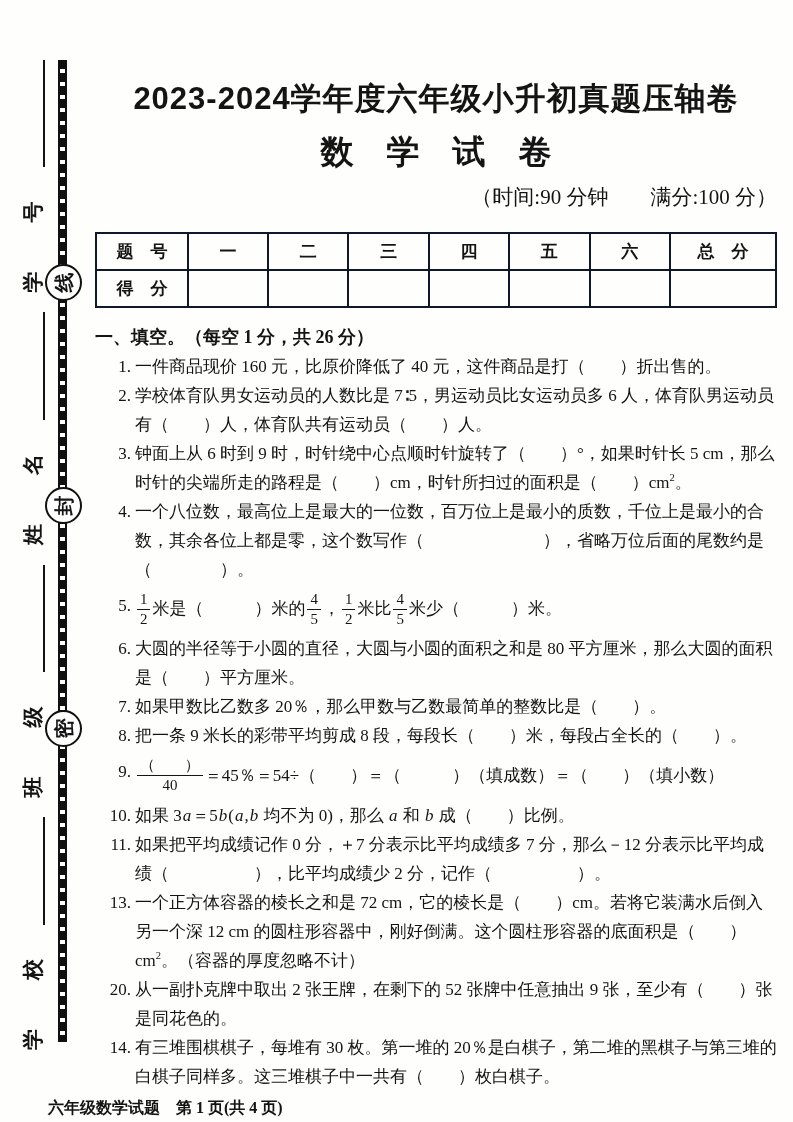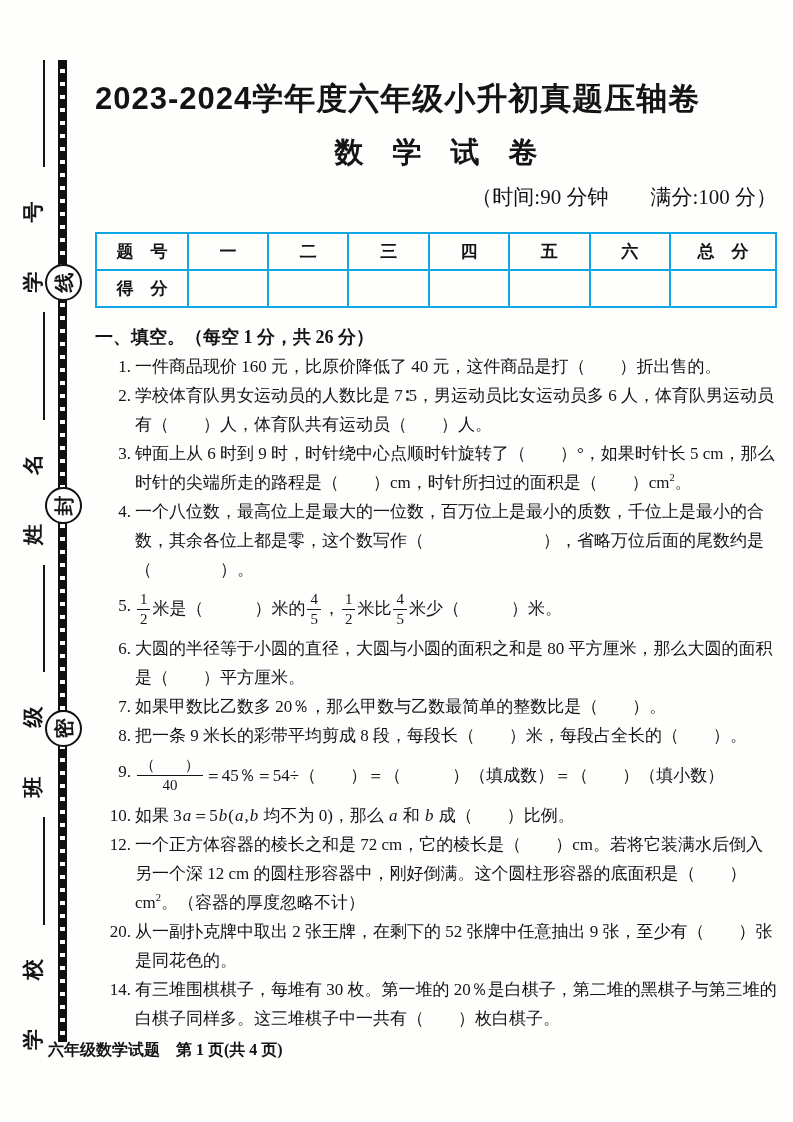--- a/index.html
+++ b/index.html
@@ -33,34 +33,34 @@
     font-size:20px; font-weight:700; z-index:2;
   }
   .seal-circle span { display:block; transform:rotate(-90deg); }
   .seal-circle.c0 { top:264px; }
   .seal-circle.c1 { top:487px; }
   .seal-circle.c2 { top:710px; }
 
   
   .main { position:absolute; left:95px; top:0; width:682px; }
   .title {
-    margin:78px 0 0; 
+    margin:78px 0 0; text-align:center;
     font-family:"Liberation Sans","DejaVu Sans",sans-serif;
     font-weight:900; font-size:31px; line-height:42px; letter-spacing:1px;
   }
   .subtitle {
     margin-top:13px; text-align:center;
     font-family:"Liberation Sans","DejaVu Sans",sans-serif;
-    font-weight:900; font-size:29px; line-height:38px;
+    font-weight:900; font-size:33px; line-height:38px;
   }
   .exam-info { margin-top:12px; text-align:right; font-size:21px; line-height:28px; font-weight:500; }
 
   table.score { margin-top:21px; border-collapse:collapse; width:100%; table-layout:fixed; }
   table.score td {
-    border:2px solid #0ea5e9; height:37px; padding:0;
+    border:2px solid #0f172a; height:37px; padding:0;
     text-align:center; vertical-align:middle;
     font-size:17px; font-weight:700;
   }
   table.score td.first { width:13.5%; }
   table.score td.last  { width:15.6%; }
 
   .section-heading { margin-top:15px; font-size:18px; line-height:29px; font-weight:800; }
 
   .questions { margin-top:0; }
   .q { position:relative; padding-left:40px; font-size:17px; line-height:29px; }
@@ -138,19 +138,20 @@
       <div class="q"><span class="q-num">1.</span><span class="q-body">一件商品现价 160 元，比原价降低了 40 元，这件商品是打（　　）折出售的。</span></div>
       <div class="q"><span class="q-num">2.</span><span class="q-body">学校体育队男女运动员的人数比是 7∶5，男运动员比女运动员多 6 人，体育队男运动员有（　　）人，体育队共有运动员（　　）人。</span></div>
       <div class="q"><span class="q-num">3.</span><span class="q-body">钟面上从 6 时到 9 时，时针绕中心点顺时针旋转了（　　）°，如果时针长 5 cm，那么时针的尖端所走的路程是（　　）cm，时针所扫过的面积是（　　）cm<sup>2</sup>。</span></div>
       <div class="q"><span class="q-num">4.</span><span class="q-body">一个八位数，最高位上是最大的一位数，百万位上是最小的质数，千位上是最小的合数，其余各位上都是零，这个数写作（　　　　　　　），省略万位后面的尾数约是（　　　　）。</span></div>
       <div class="q tall"><span class="q-num">5.</span><span class="q-body"><span class="frac"><span class="fn">1</span><span class="fd">2</span></span>米是（　　　）米的<span class="frac"><span class="fn">4</span><span class="fd">5</span></span>，<span class="frac"><span class="fn">1</span><span class="fd">2</span></span>米比<span class="frac"><span class="fn">4</span><span class="fd">5</span></span>米少（　　　）米。</span></div>
       <div class="q"><span class="q-num">6.</span><span class="q-body">大圆的半径等于小圆的直径，大圆与小圆的面积之和是 80 平方厘米，那么大圆的面积是（　　）平方厘米。</span></div>
       <div class="q"><span class="q-num">7.</span><span class="q-body">如果甲数比乙数多 20％，那么甲数与乙数最简单的整数比是（　　）。</span></div>
       <div class="q"><span class="q-num">8.</span><span class="q-body">把一条 9 米长的彩带平均剪成 8 段，每段长（　　）米，每段占全长的（　　）。</span></div>
       <div class="q tall"><span class="q-num">9.</span><span class="q-body"><span class="frac"><span class="fn">（　　）</span><span class="fd">40</span></span>＝45％＝54÷（　　）＝（　　　）（填成数）＝（　　）（填小数）</span></div>
       <div class="q"><span class="q-num">10.</span><span class="q-body">如果 3<i>a</i>＝5<i>b</i>(<i>a</i>,<i>b</i> 均不为 0)，那么 <i>a</i> 和 <i>b</i> 成（　　）比例。</span></div>
-      <div class="q"><span class="q-num">12.</span><span class="q-body">一个正方体容器的棱长之和是 72 cm，它的棱长是（　　）cm。若将它装满水后倒入另一个深 12 cm 的圆柱形容器中，刚好倒满。这个圆柱形容器的底面积是（　　）cm<sup>2</sup>。（容器的厚度忽略不计）</span></div>
+      <div class="q"><span class="q-num">11.</span><span class="q-body">如果把平均成绩记作 0 分，＋7 分表示比平均成绩多 7 分，那么－12 分表示比平均成绩（　　　　　），比平均成绩少 2 分，记作（　　　　　）。</span></div>
+      <div class="q"><span class="q-num">13.</span><span class="q-body">一个正方体容器的棱长之和是 72 cm，它的棱长是（　　）cm。若将它装满水后倒入另一个深 12 cm 的圆柱形容器中，刚好倒满。这个圆柱形容器的底面积是（　　）cm<sup>2</sup>。（容器的厚度忽略不计）</span></div>
       <div class="q"><span class="q-num">20.</span><span class="q-body">从一副扑克牌中取出 2 张王牌，在剩下的 52 张牌中任意抽出 9 张，至少有（　　）张是同花色的。</span></div>
       <div class="q"><span class="q-num">14.</span><span class="q-body">有三堆围棋棋子，每堆有 30 枚。第一堆的 20％是白棋子，第二堆的黑棋子与第三堆的白棋子同样多。这三堆棋子中一共有（　　）枚白棋子。</span></div>
     </div>
 
   <div class="page-footer">六年级数学试题　第 1 页(共 4 页)</div>
 </main>
 
 </body></html>

